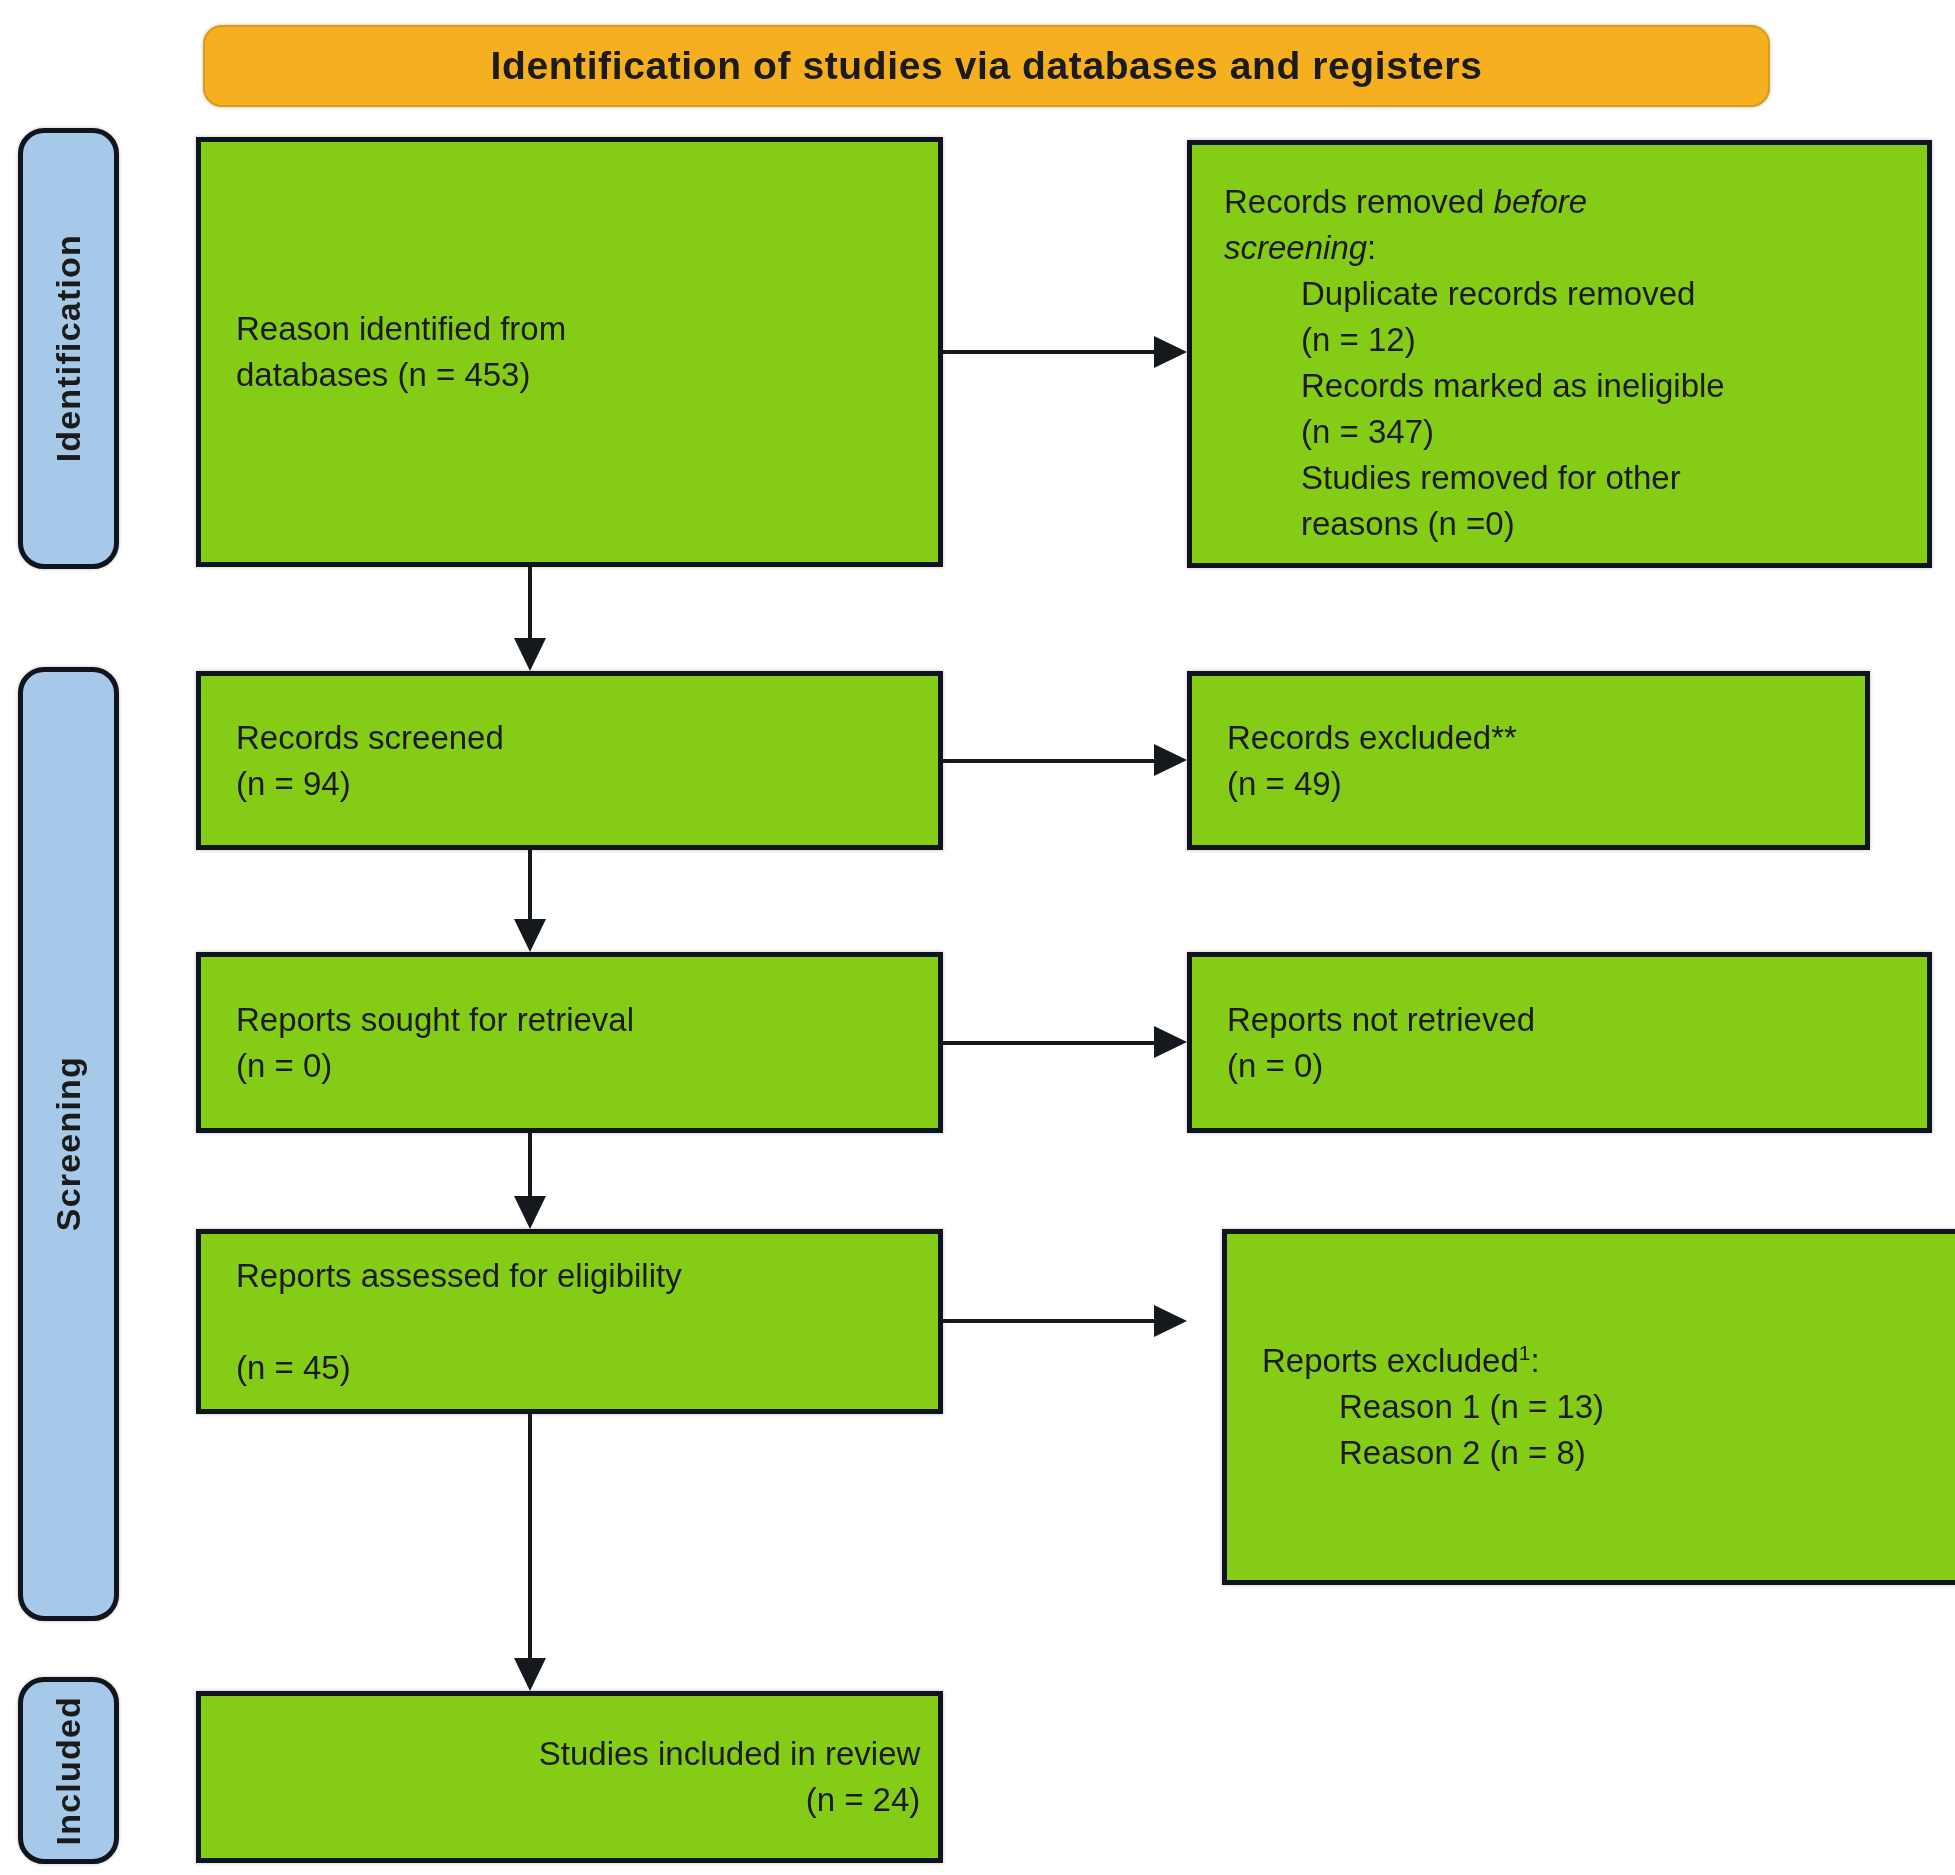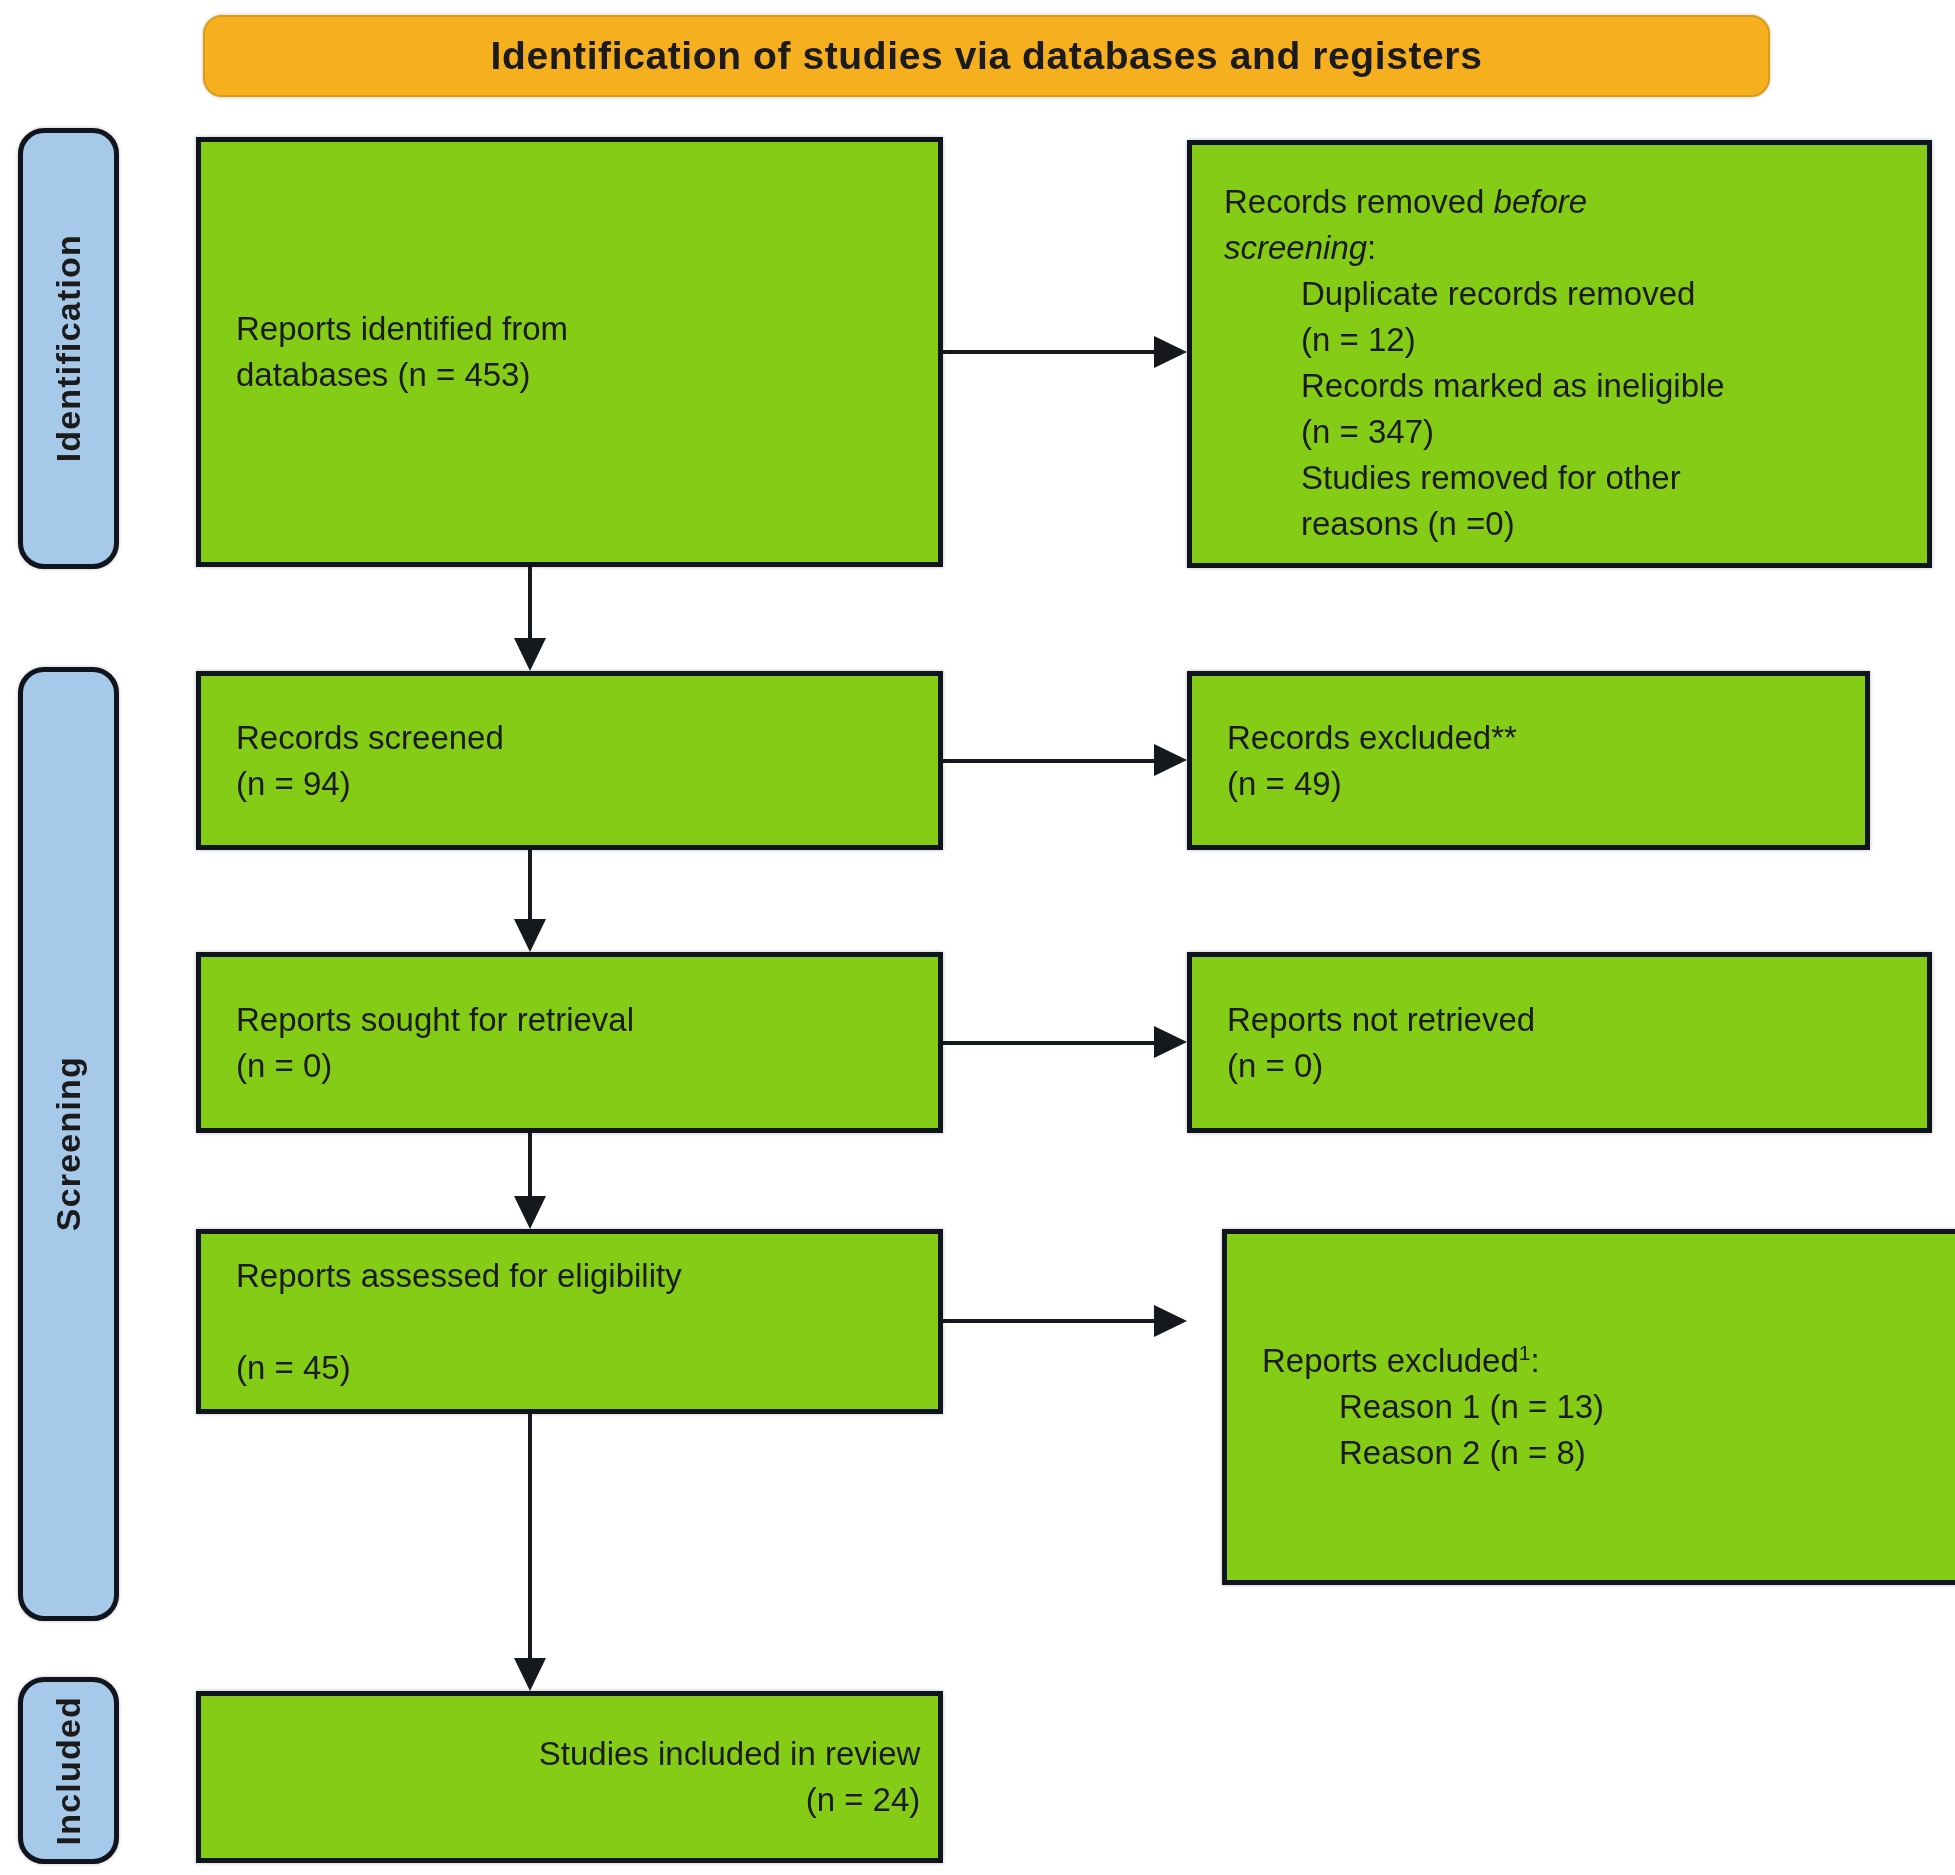--- a/index.html
+++ b/index.html
@@ -5,21 +5,21 @@
   html,body{margin:0;padding:0;background:#ffffff;}
   .canvas{
     position:relative;
     width:1955px;height:1875px;
     background:#ffffff;
     font-family:"Liberation Sans", sans-serif;
     color:#1b1b1b;
   }
   
   .banner{
-    position:absolute;left:203px;top:15px;width:1567px;height:82px;
+    position:absolute;left:203px;top:25px;width:1567px;height:82px;
     background:#F6B01F;border:2.9px solid #DA9C12;border-radius:19px;
     box-sizing:border-box;
     display:flex;align-items:center;justify-content:center;
     box-shadow:0 0 3.5px rgba(90,90,90,.4);
   }
   .banner span{font-size:39px;font-weight:bold;letter-spacing:0.6px;}
   
   .stage{
     position:absolute;left:17.7px;width:101px;
     background:#A6C9E9;border:5.3px solid #10141c;border-radius:26px;
@@ -75,21 +75,21 @@
     <span>Identification</span>
   </div>
   <div class="stage stage-screen">
     <span>Screening</span>
   </div>
   <div class="stage stage-incl">
     <span>Included</span>
   </div>
 
   <div class="fbox vcenter b-identified">
-    <div>Reports identified from</div>
+    <div>Reason identified from</div>
     <div>databases (n = 453)</div>
   </div>
 
   <div class="fbox b-removed">
     <div><span>Records removed </span><i>before</i></div>
     <div><i>screening</i><span>:</span></div>
     <div class="indent">Duplicate records removed</div>
     <div class="indent">(n = 12)</div>
     <div class="indent">Records marked as ineligible</div>
     <div class="indent">(n = 347)</div>

